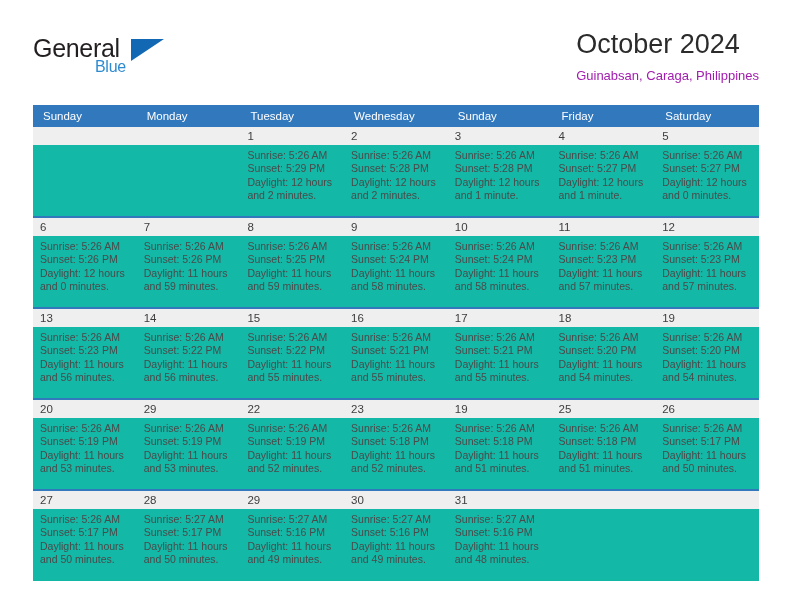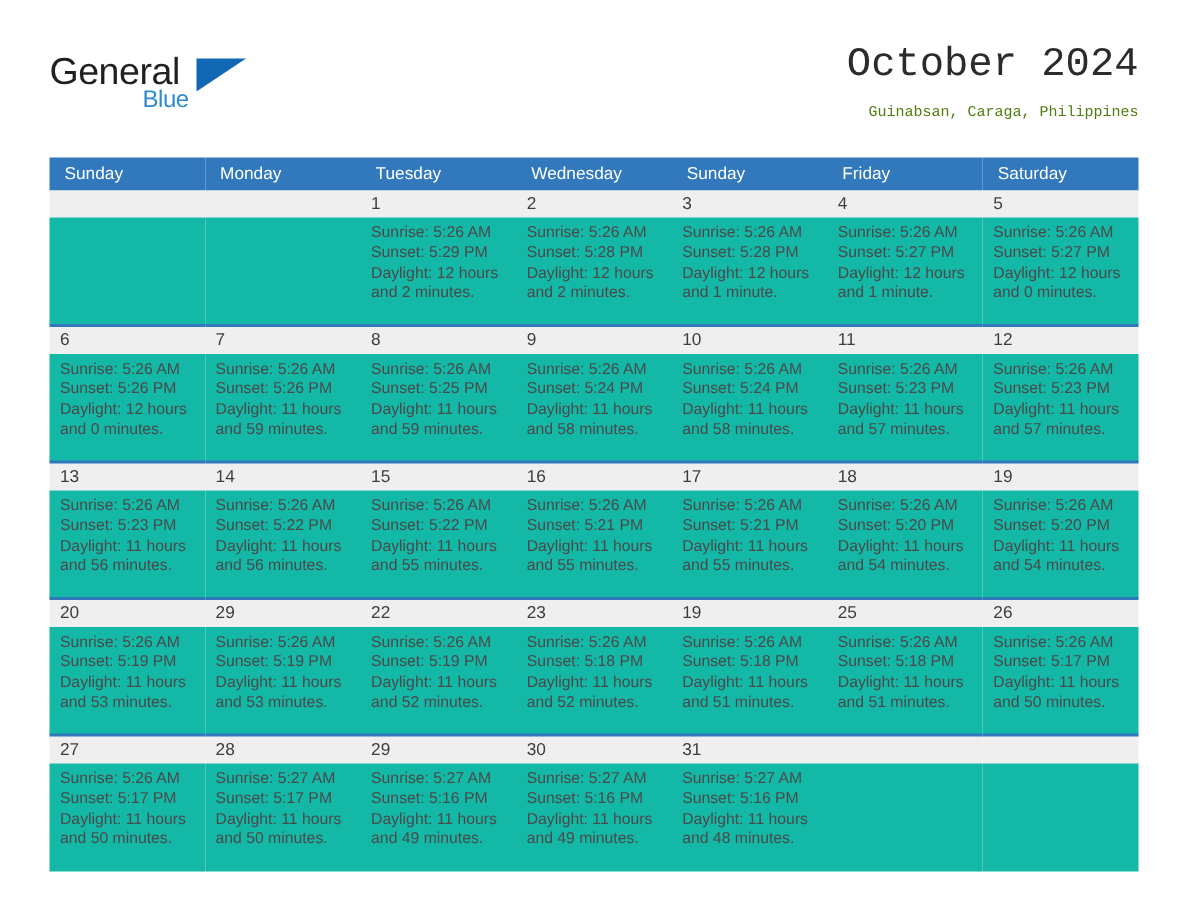--- a/index.html
+++ b/index.html
@@ -60,32 +60,31 @@
     top: 24px;
     font-size: 16px;
     letter-spacing: -0.3px;
     color: #2e8bd0;
     font-family: "Liberation Sans", sans-serif;
   }
   .title-block {
     position: absolute;
     right: 0;
     top: 0;
-    text-align: right;
-    font-family: Liberation Mono, monospace;
+    text-align: left;
   }
   .cal-title {
     font-size: 27px;
     color: #2b2b2b;
     line-height: 32px;
     white-space: nowrap;
   }
   .cal-subtitle {
-    font-size: 10px;
-    color: #4d7c0f;
+    font-size: 13px;
+    color: #a21caf;
     line-height: 20px;
     margin-top: 6px;
     white-space: nowrap;
   }
 
   
   .calendar {
     position: absolute;
     left: 33px;
     top: 105px;

